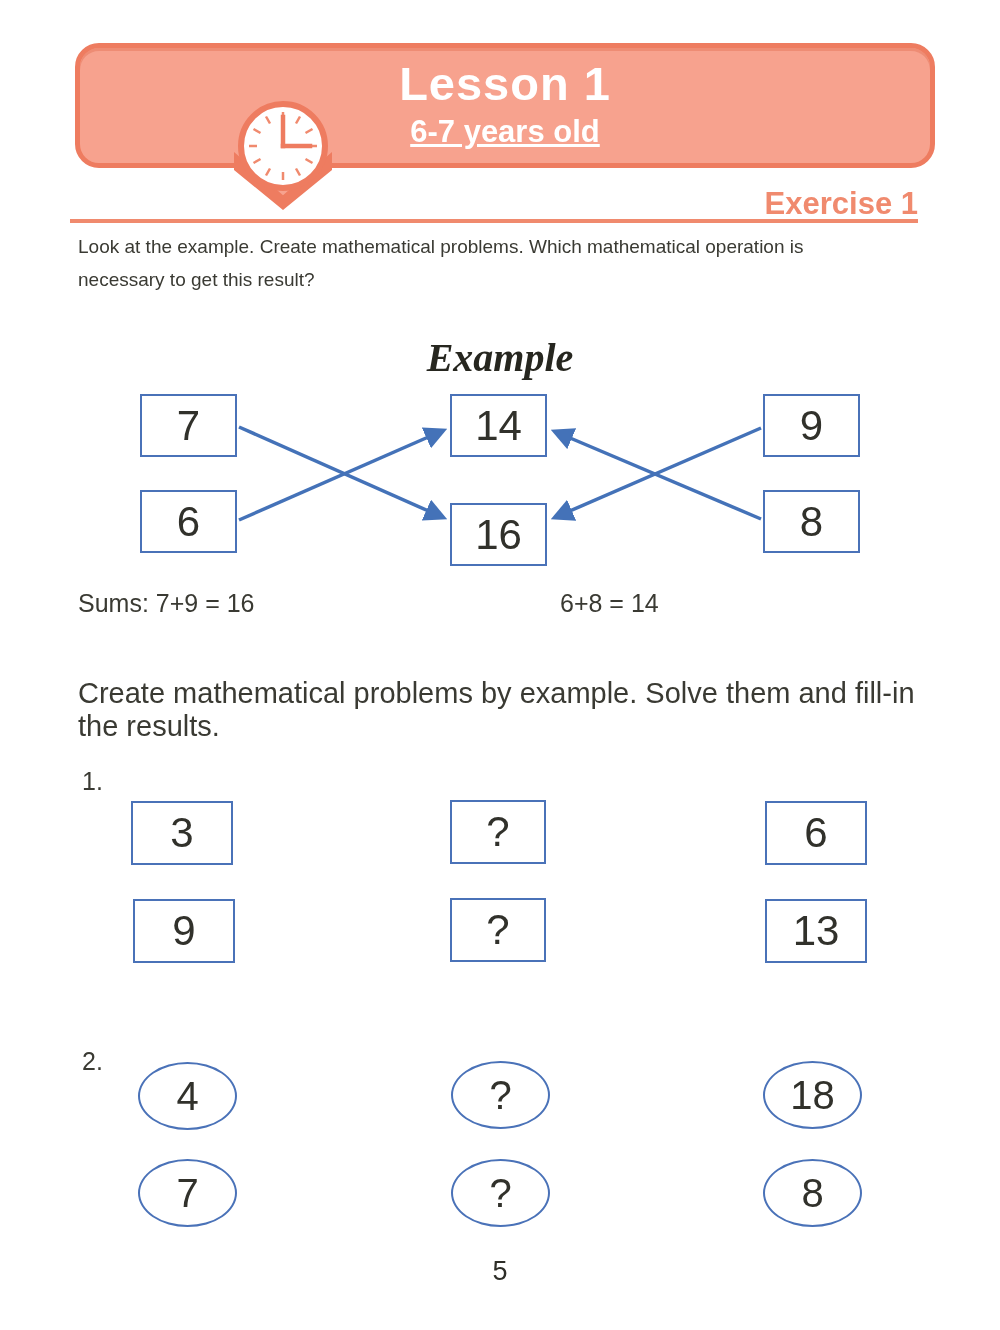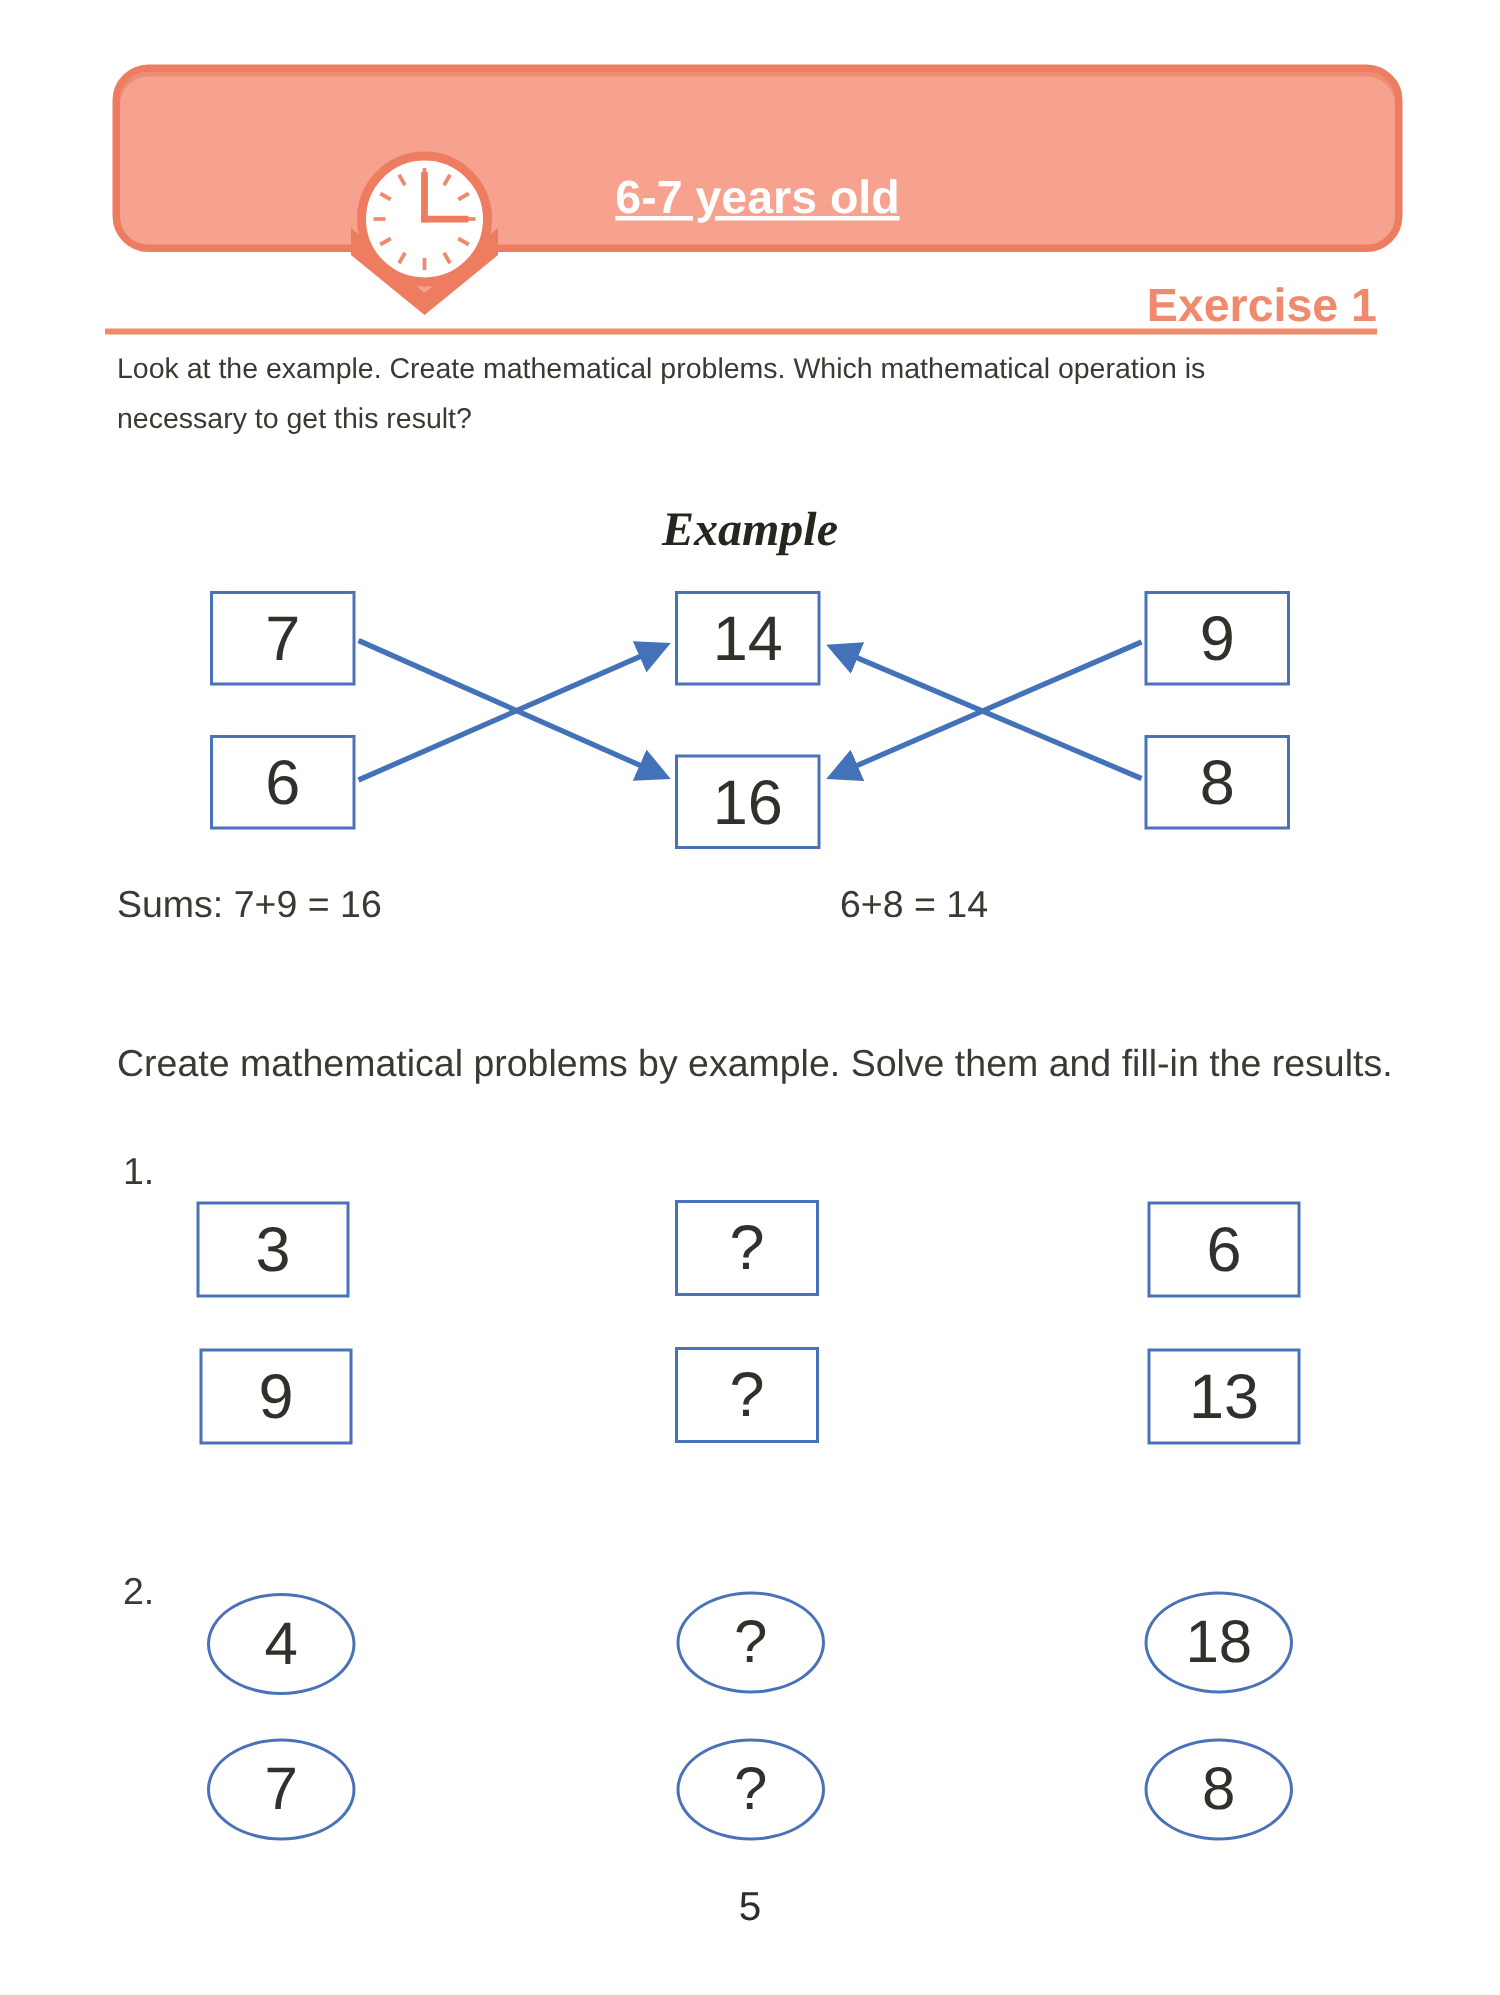--- a/index.html
+++ b/index.html
@@ -45,26 +45,26 @@
     left: 70px; top: 219px; width: 848px; height: 4px;
     background: var(--accent);
   }
   .exercise-heading {
     top: 186px; right: 82px;
     font-size: 31px; font-weight: 700; color: var(--accent);
   }
 
   
   .intro { left: 78px; top: 230px; width: 740px; font-size: 19px; line-height: 33px; }
-  .task  { left: 78px; top: 677px; width: 860px; font-size: 25px; line-height: 33px; margin-top: 16px; }
+  .task  { left: 78px; top: 677px; width: 860px; font-size: 29px; line-height: 33px; }
 
   .example-title {
     left: 0; width: 1000px; top: 334px; text-align: center;
     font-family: "Liberation Serif", "DejaVu Serif", serif;
-    font-style: italic; font-weight: 700; font-size: 32px; color: #26261f;
+    font-style: italic; font-weight: 700; font-size: 40px; color: #26261f;
   }
 
   
   .num-box {
     display: flex; align-items: center; justify-content: center;
     border: 2px solid var(--box-border);
     font-size: 42px; color: var(--num);
     background: #fff;
   }
   .oval {
@@ -114,20 +114,21 @@
         <line x1="27.5" y1="29" x2="34.5" y2="33"></line>
         <line x1="40" y1="16.5" x2="44" y2="23.5"></line>
       </g>
 
       <g stroke="#ee7c60" stroke-width="4.5" stroke-linecap="square">
         <line x1="57" y1="46" x2="57" y2="17"></line>
         <line x1="57" y1="46" x2="84" y2="46"></line>
       </g>
     </svg>
   </div>
+  <div class="abs banner-title">Lesson 1</div>
   <div class="abs banner-subtitle">6-7 years old</div>
 </div>
 
 <div class="abs exercise-heading">Exercise 1</div>
 <div class="abs exercise-rule"></div>
 
 <div class="abs intro">Look at the example. Create mathematical problems. Which mathematical operation is necessary to get this result?</div>
 
 <div class="abs example-title">Example</div>
 

